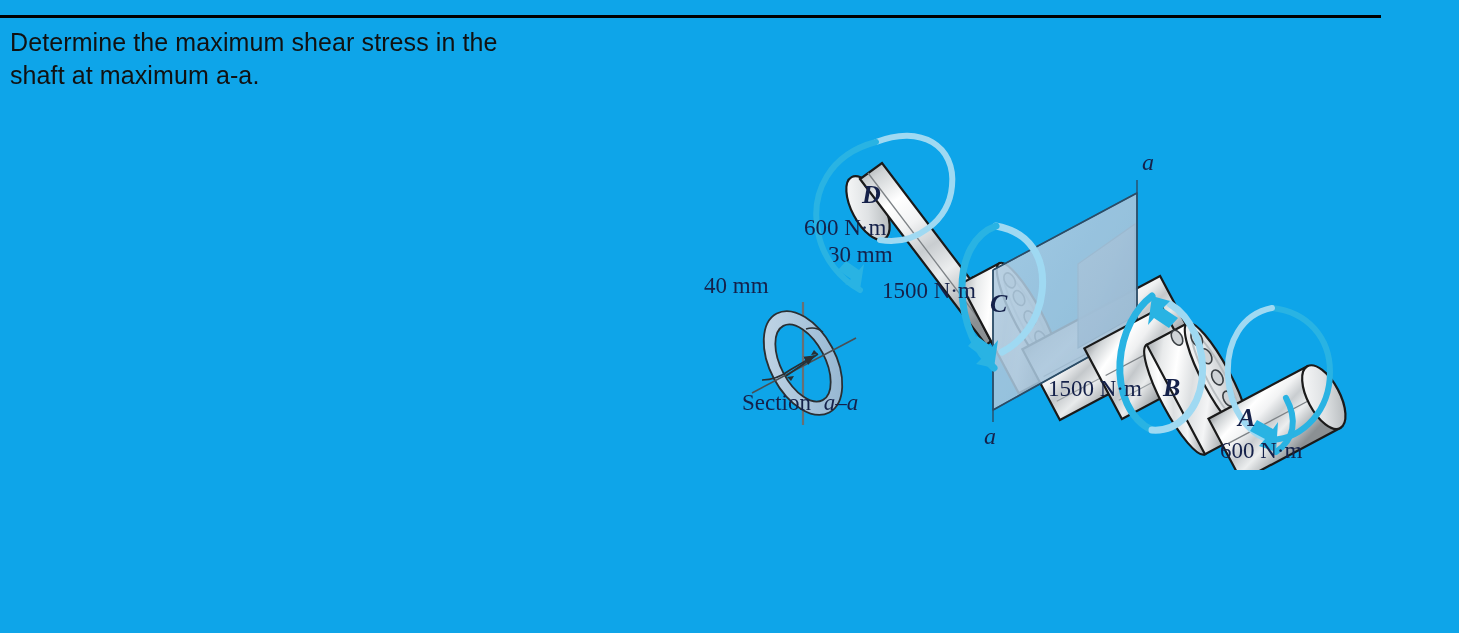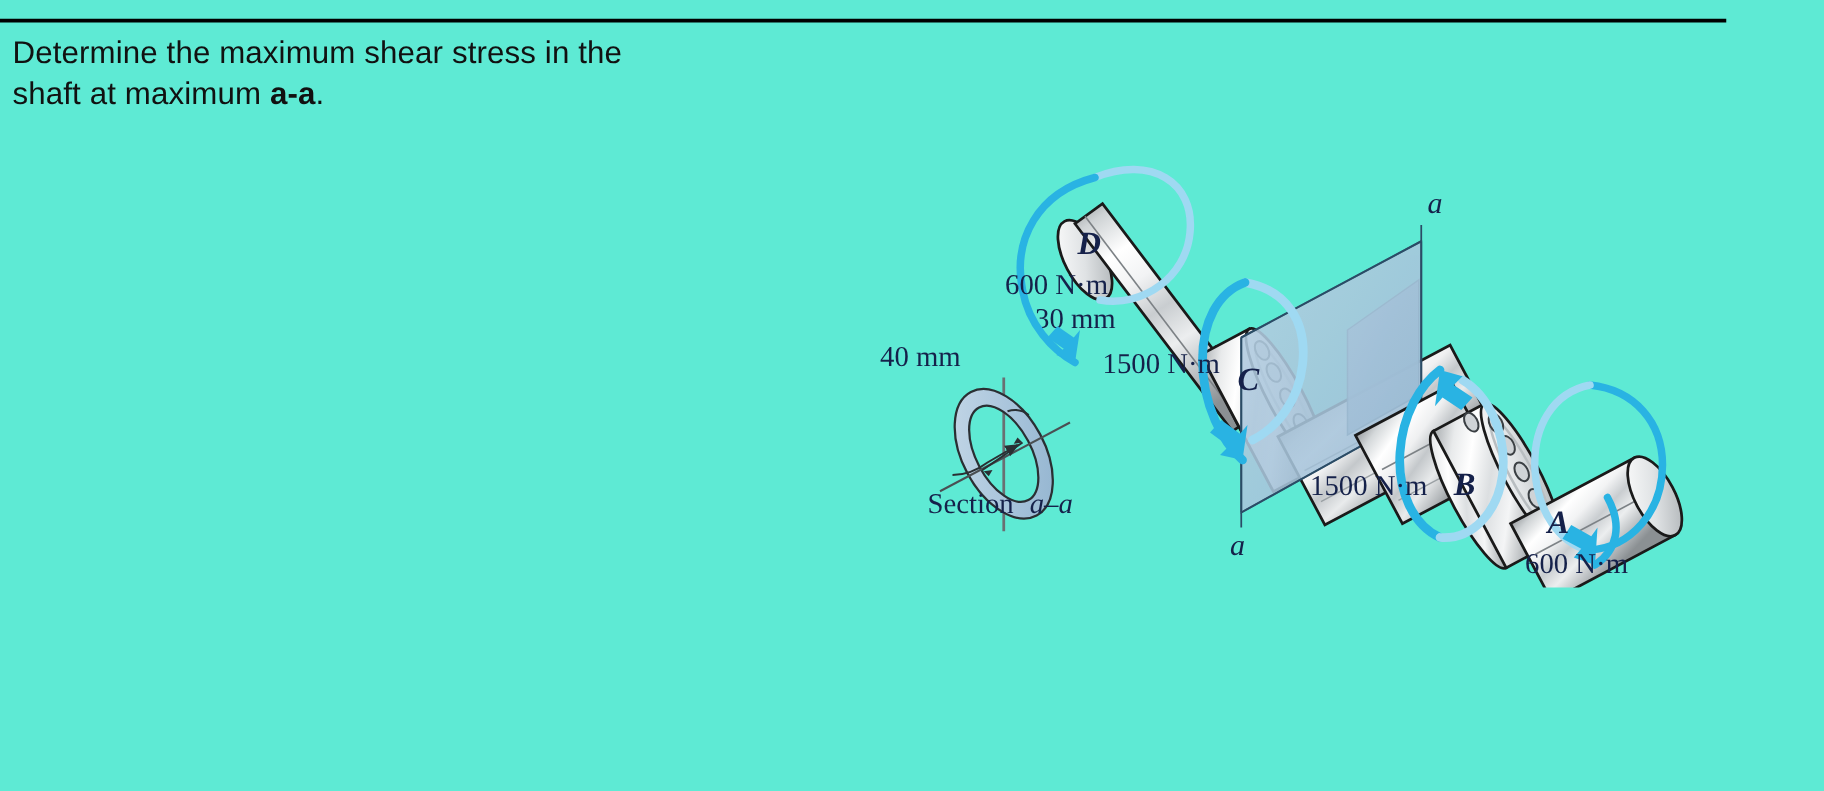--- a/index.html
+++ b/index.html
@@ -10,21 +10,21 @@
   body {
     width: 1459px;
     height: 633px;
     position: relative;
     overflow: hidden;
     font-family: "Liberation Sans", sans-serif;
   }
   #page {
     position: absolute;
     inset: 0;
-    background: #5eead4;
+    background: #0ea5e9;
   }
   .top-rule {
     position: absolute;
     left: 0;
     top: 15px;
     width: 1381px;
     height: 3px;
     background: #000000;
   }
   .question {
@@ -32,21 +32,21 @@
     left: 10px;
     top: 26px;
     width: 660px;
     font-family: "Liberation Sans", sans-serif;
     font-size: 25px;
     line-height: 33px;
     color: #111111;
     letter-spacing: 0.1px;
   }
   .question b {
-    font-weight: bold;
+    font-weight: normal;
   }
   .figure {
     position: absolute;
     left: 690px;
     top: 80px;
     width: 660px;
     height: 390px;
   }
   .figure svg {
     display: block;

